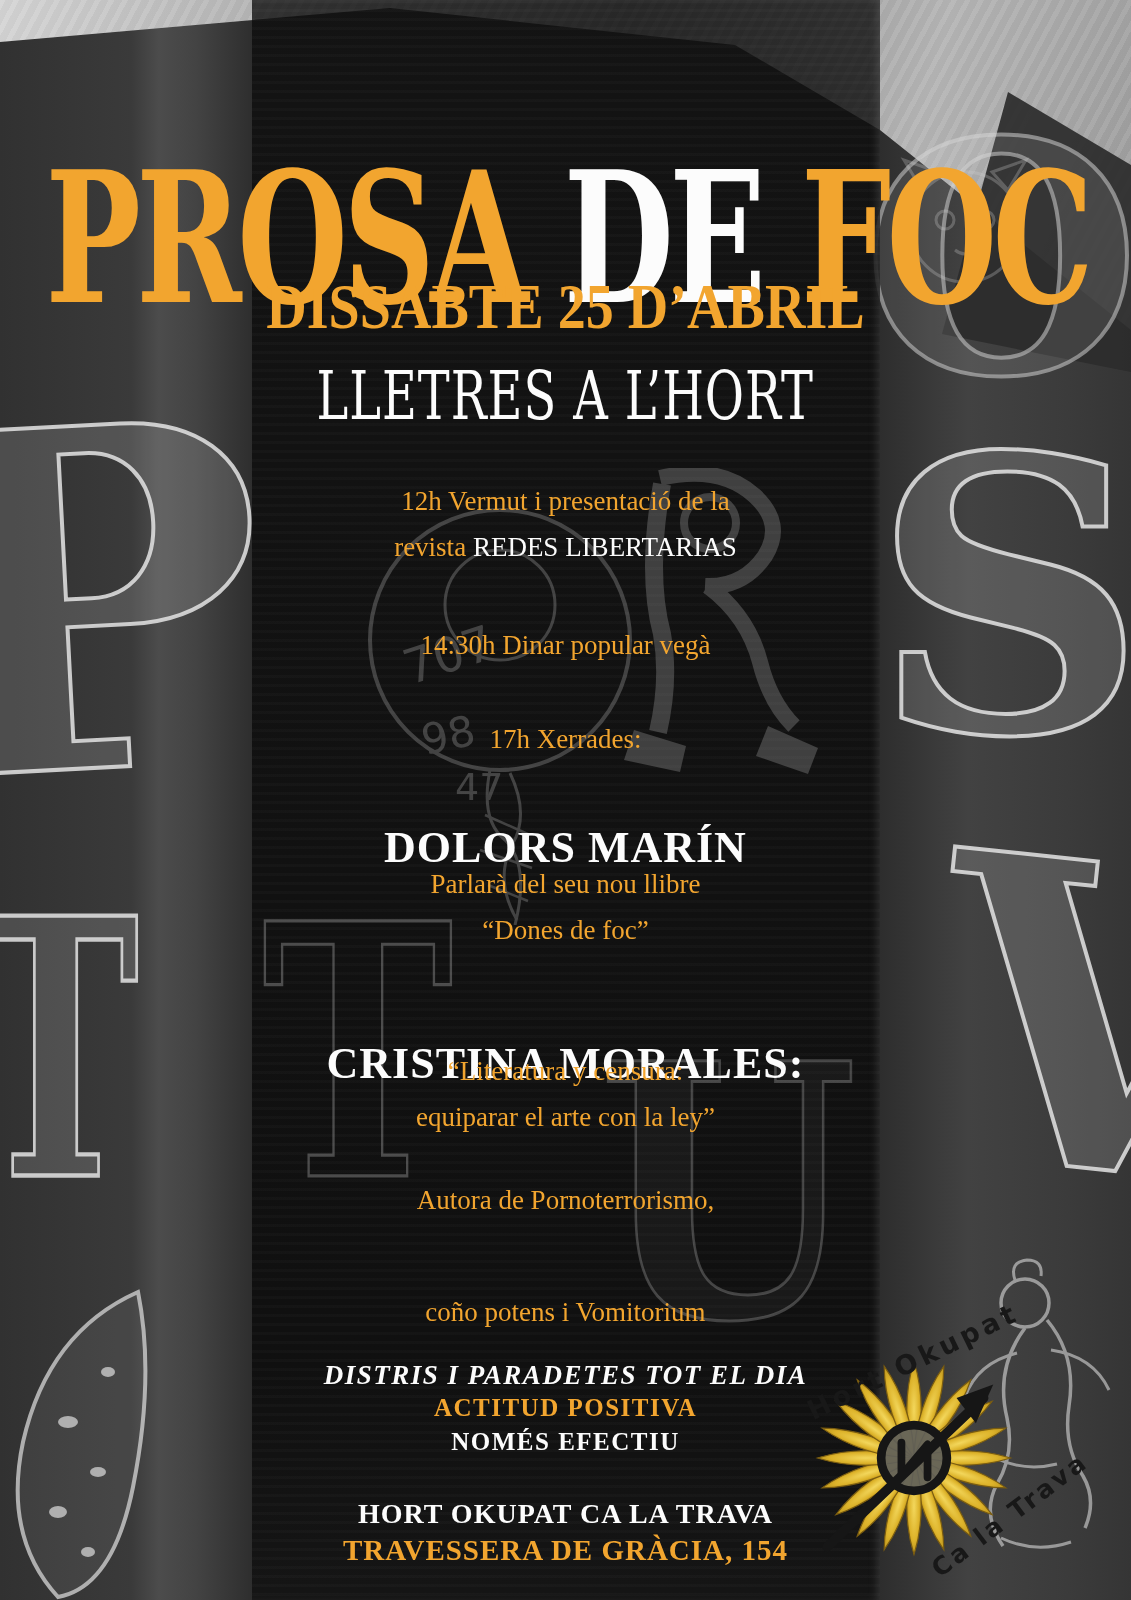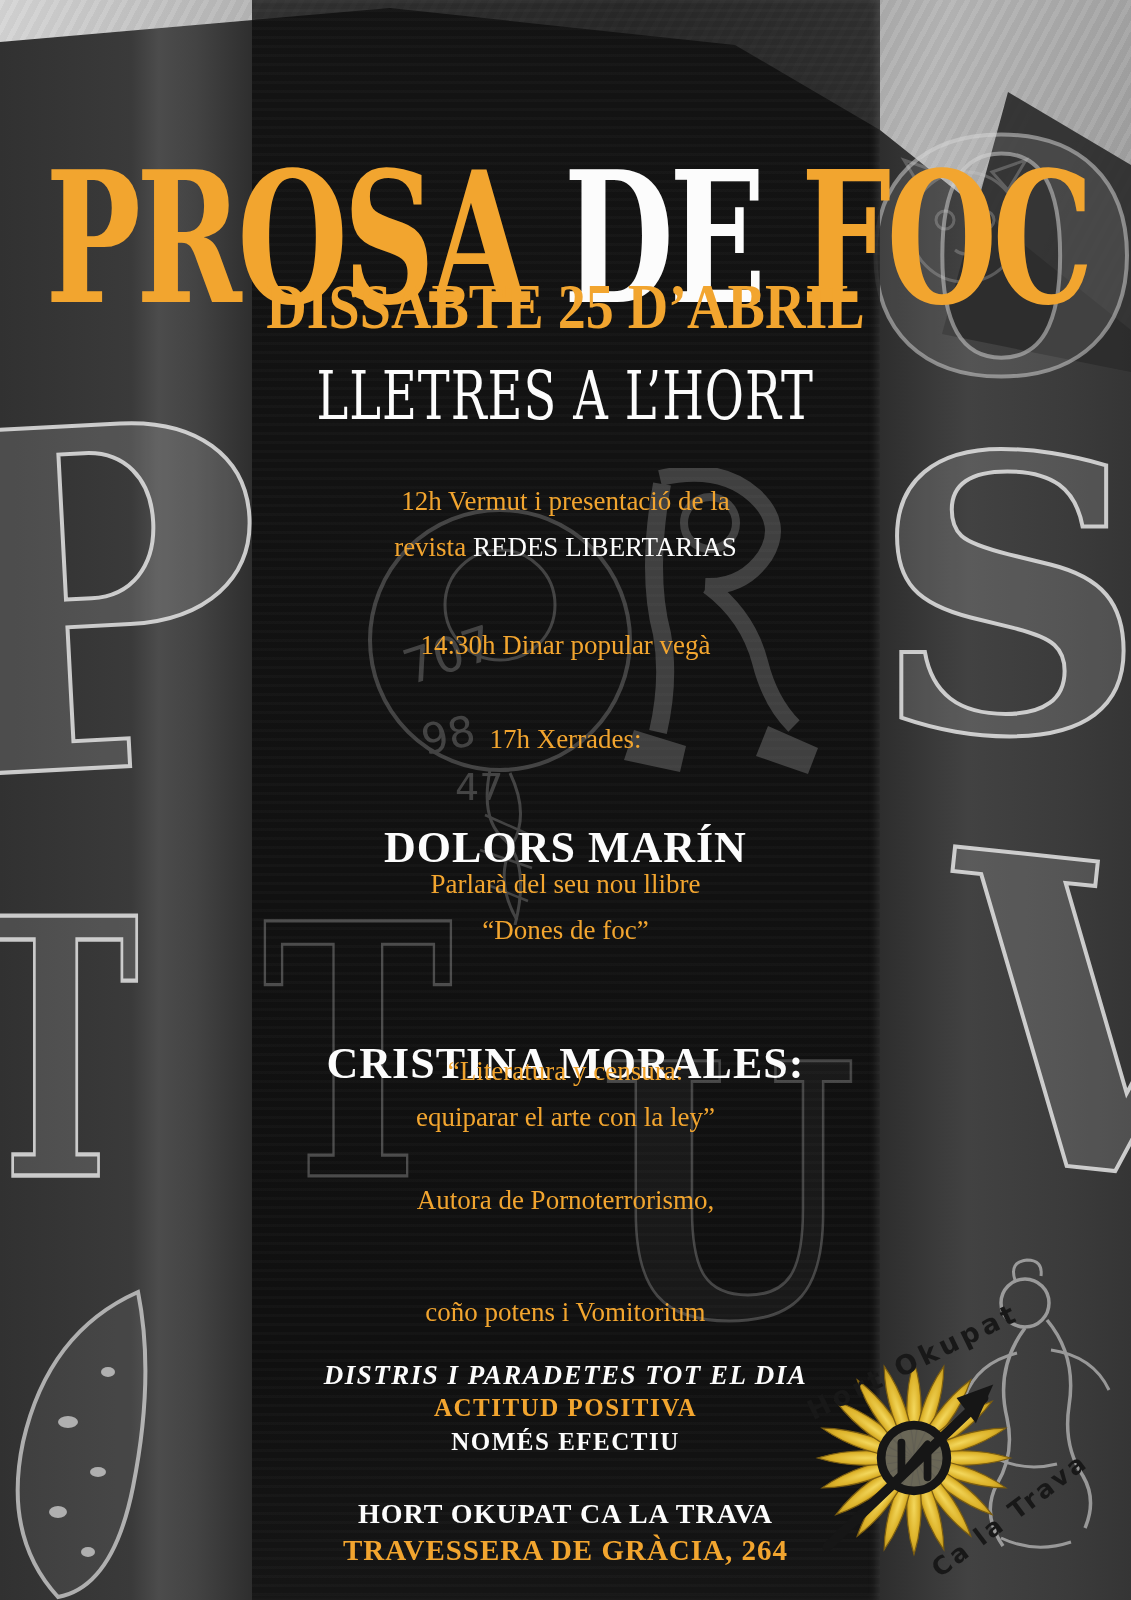--- a/index.html
+++ b/index.html
@@ -176,21 +176,21 @@
   <div class="line body38 orange" style="top:1102px">equiparar el arte con la ley”</div>
 
   <div class="line body38 orange" style="top:1185px">Autora de Pornoterrorismo,</div>
   <div class="line body38 orange" style="top:1297px">coño potens i Vomitorium</div>
 
   <div class="line small27 white" style="top:1360px">DISTRIS I PARADETES TOT EL DIA</div>
   <div class="line small25 orange" style="top:1394px">ACTITUD POSITIVA</div>
   <div class="line small25 white" style="top:1428px">NOMÉS EFECTIU</div>
 
   <div class="line venue28 white" style="top:1498px">HORT OKUPAT CA LA TRAVA</div>
-  <div class="line venue29 orange" style="top:1534px">TRAVESSERA DE GRÀCIA, 264</div>
+  <div class="line venue29 orange" style="top:1534px">TRAVESSERA DE GRÀCIA, 154</div>
 
   <svg class="doodle" style="left:798px;top:1342px" width="232" height="232" viewBox="0 0 240 240">
     <defs>
       <radialGradient id="gold" cx="50%" cy="50%" r="65%">
         <stop offset="0%" stop-color="#f3d75c"></stop>
         <stop offset="55%" stop-color="#ddb32a"></stop>
         <stop offset="100%" stop-color="#96710f"></stop>
       </radialGradient>
     </defs>
     <g>

